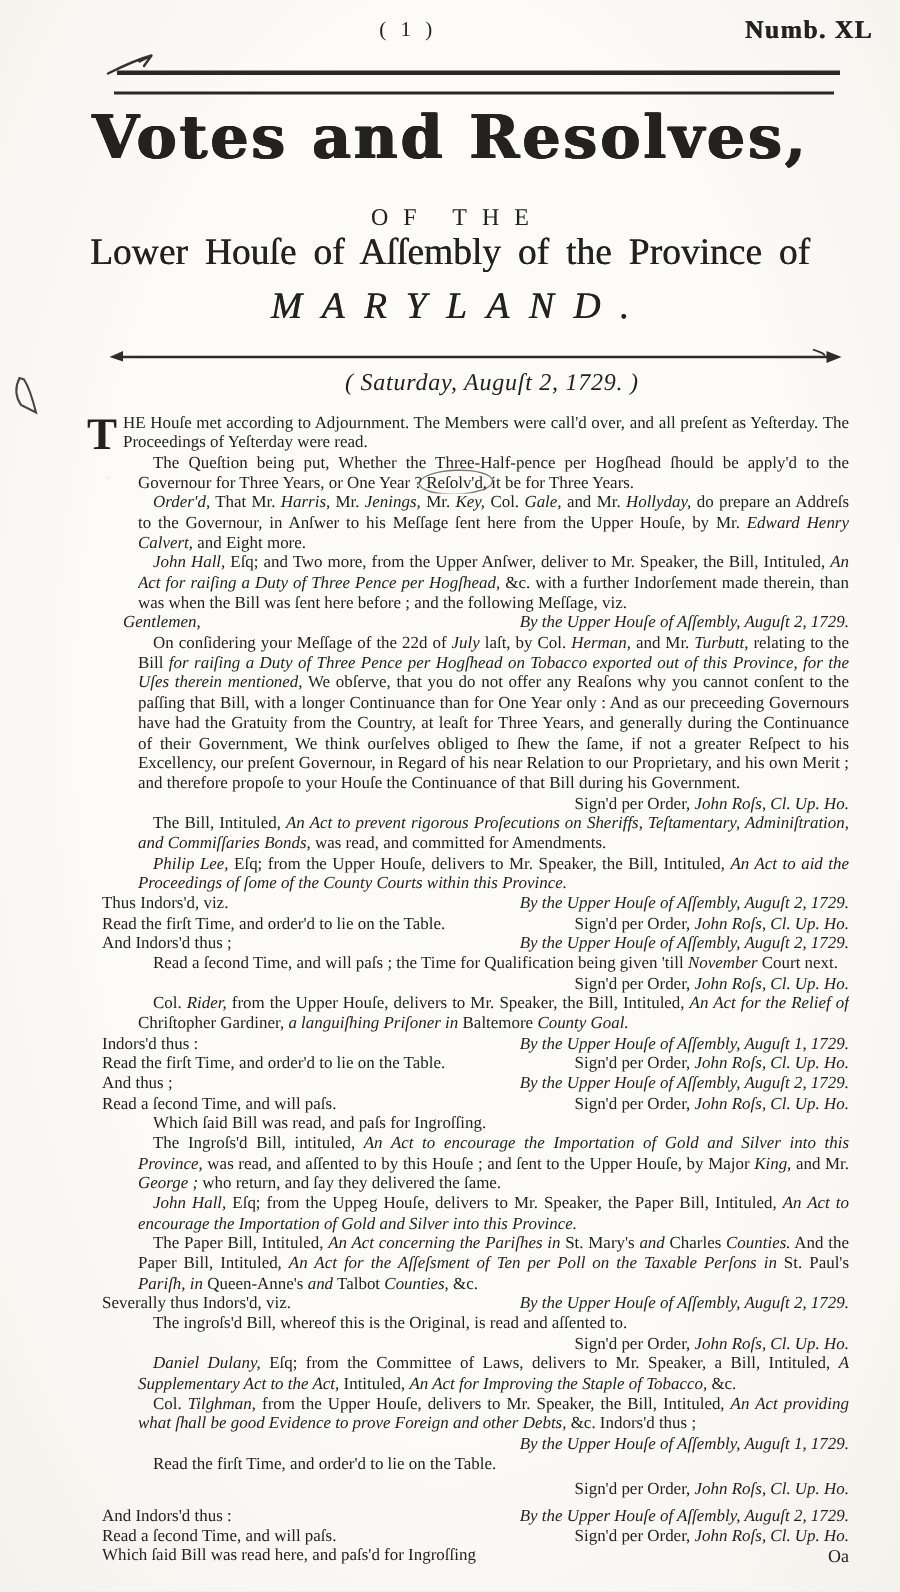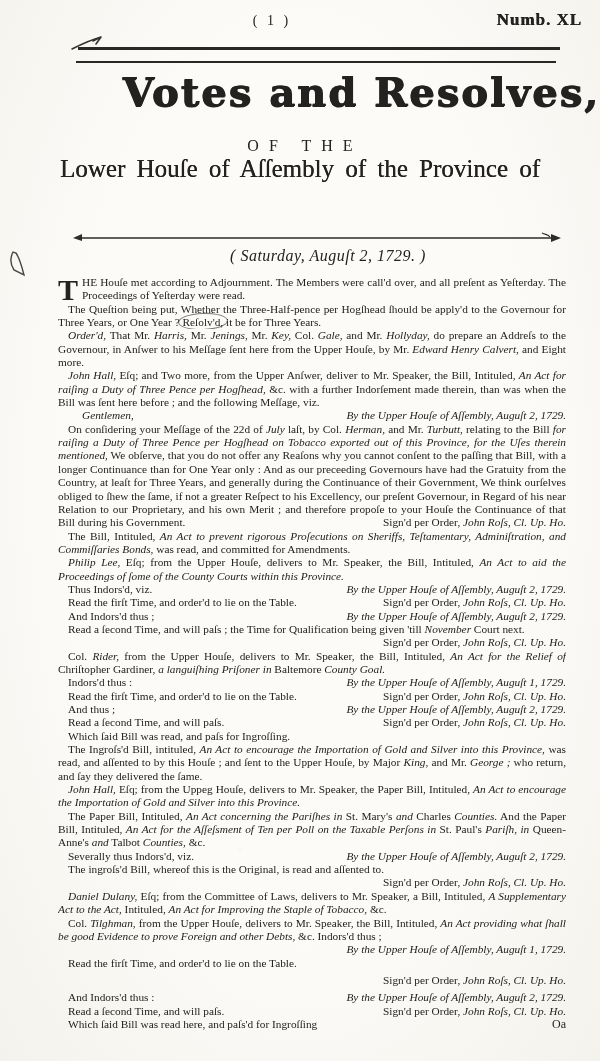--- a/index.html
+++ b/index.html
@@ -22,38 +22,38 @@
     font-size:14px;letter-spacing:3px;}
   .issuenum{position:absolute;top:10px;right:18px;font-size:17px;font-weight:bold;
     letter-spacing:1px;text-shadow:.4px 0 0 currentColor;}
   .rule{position:absolute;background:#2a2825;}
   .rule-top1{top:47px;left:78px;width:482px;height:3px;}
   .rule-top2{top:61px;left:76px;width:480px;height:2px;}
   .flourish-top{position:absolute;top:34px;left:70px;}
   .inkblot{position:absolute;top:250px;left:7px;}
   
   .masthead-title{position:absolute;top:68px;left:0;width:100%;margin:0;
-    text-align:right;font-family:"DejaVu Serif",serif;font-weight:900;
+    text-align:center;font-family:"DejaVu Serif",serif;font-weight:900;
     font-size:40px;letter-spacing:2px;
     text-shadow:1px 0 0 currentColor, 0 .5px 0 currentColor;}
   .ofthe{position:absolute;top:137px;left:0;width:100%;text-align:center;
     font-size:16px;letter-spacing:10px;text-indent:10px;}
   .subtitle{position:absolute;top:155px;left:0;width:100%;text-align:center;
     font-size:25px;word-spacing:5px;text-shadow:.3px 0 0 currentColor;}
   .province{position:absolute;top:191px;left:0;width:100%;text-align:center;
     font-style:italic;font-size:25px;letter-spacing:13px;text-indent:13px;
     text-shadow:.3px 0 0 currentColor;}
   .divider{position:absolute;top:232px;left:72px;}
   .dateline{position:absolute;top:247px;left:0;width:100%;text-align:center;
     font-style:italic;font-size:16px;letter-spacing:.5px;padding-left:28px;}
   
   .body-text{position:absolute;top:276px;left:58px;width:508px;
     font-size:11.3px;line-height:13.35px;text-align:justify;}
   .body-text p{margin:0;overflow:hidden;}
-  p.ind{text-indent:10px;}
+  p.ind{text-indent:10px;margin-left:34px;}
   p.open{text-indent:0;}
   .dropcap{float:left;font-size:30px;line-height:25px;font-weight:bold;
     padding:1px 4px 0 0;}
   .it{font-style:italic;}
   .bold{font-weight:normal;font-size:12px;}
   .attr{float:right;}
   p.split{display:flex;justify-content:space-between;text-indent:0;}
   p.split .lft{white-space:nowrap;text-indent:10px;}
   p.split.ind2 .lft{text-indent:24px;}
   p.split .rgt{white-space:nowrap;text-align:right;}
@@ -73,20 +73,21 @@
 
   <svg class="flourish-top" width="34" height="18" viewBox="0 0 34 18">
     <path d="M2 15 C10 11, 20 6, 31 3 M23 7 L31 3 L26 10" stroke="#35322e" fill="none" stroke-width="1.6" stroke-linecap="round"></path>
   </svg>
   <div class="rule rule-top1"></div>
   <div class="rule rule-top2"></div>
 
   <h1 class="masthead-title">Votes and Resolves,</h1>
   <div class="ofthe">OF THE</div>
   <div class="subtitle">Lower Houſe of Aſſembly of the Province of</div>
+  <div class="province">MARYLAND.</div>
 
   <svg class="divider" width="490" height="12" viewBox="0 0 490 12">
     <path d="M6 6 H484" stroke="#2e2b28" stroke-width="1.6"></path>
     <path d="M10 2 L1 6 L10 9 Z" fill="#2e2b28"></path>
     <path d="M479 2 L489 6 L479 10 Z" fill="#2e2b28"></path>
     <path d="M470 1 C474 3, 476 2, 478 5" stroke="#2e2b28" fill="none" stroke-width="1.2"></path>
   </svg>
   <div class="dateline">( Saturday, Auguſt 2, 1729. )</div>
 
   <svg class="inkblot" width="24" height="28" viewBox="0 0 24 28">

